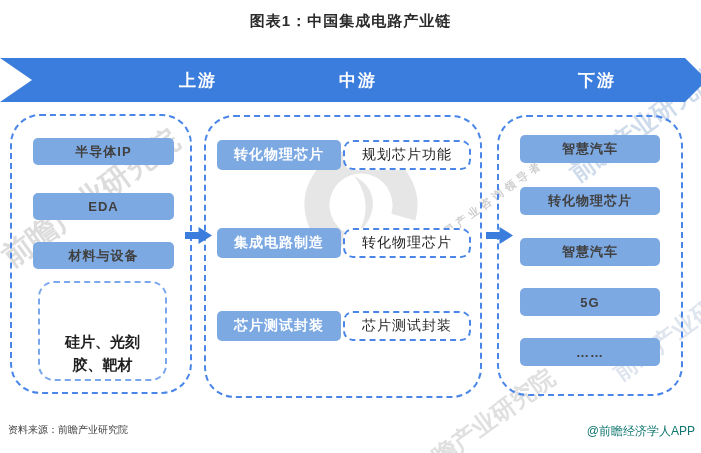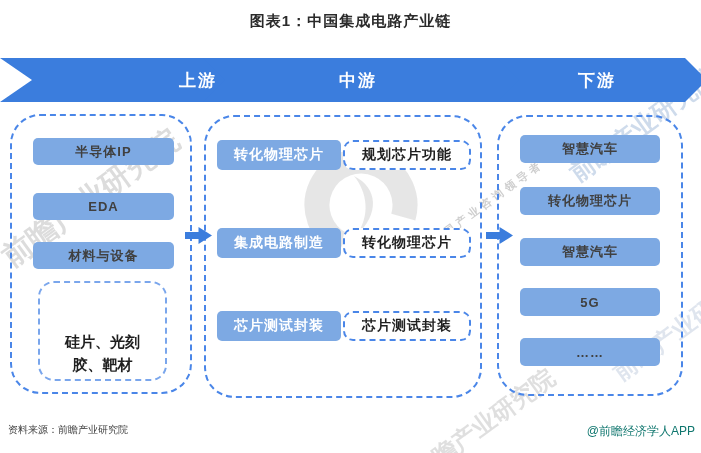--- a/index.html
+++ b/index.html
@@ -46,21 +46,21 @@
   
   .midrow{position:absolute;left:11px;display:flex;gap:2px;}
   .stagebox{
     width:124px;height:30px;background:var(--box-blue,#7DA9E3);border-radius:5px;
     color:#fff;font-size:14px;font-weight:700;letter-spacing:1px;
     display:flex;align-items:center;justify-content:center;
   }
   .descbox{
     width:128px;height:30px;box-sizing:border-box;background:#fff;
     border:2px dashed var(--dash-blue,#4A86E8);border-radius:10px;
-    color:#1f1f1f;font-size:14px;font-weight:700;letter-spacing:1px;
+    color:#1f1f1f;font-size:14px;font-weight:400;letter-spacing:1px;
     display:flex;align-items:center;justify-content:center;
   }
   
   .flow-arrow{
     position:absolute;top:227px;width:27px;height:17px;background:var(--banner-blue,#3B7DDD);
     clip-path:polygon(0 30%,50% 30%,50% 0,100% 50%,50% 100%,50% 70%,0 70%);
   }
   
   .footer-source{position:absolute;left:8px;top:423px;font-size:10px;color:#3d3d3d;}
   .footer-credit{position:absolute;right:6px;top:423px;font-size:12px;color:#0f766e;}

